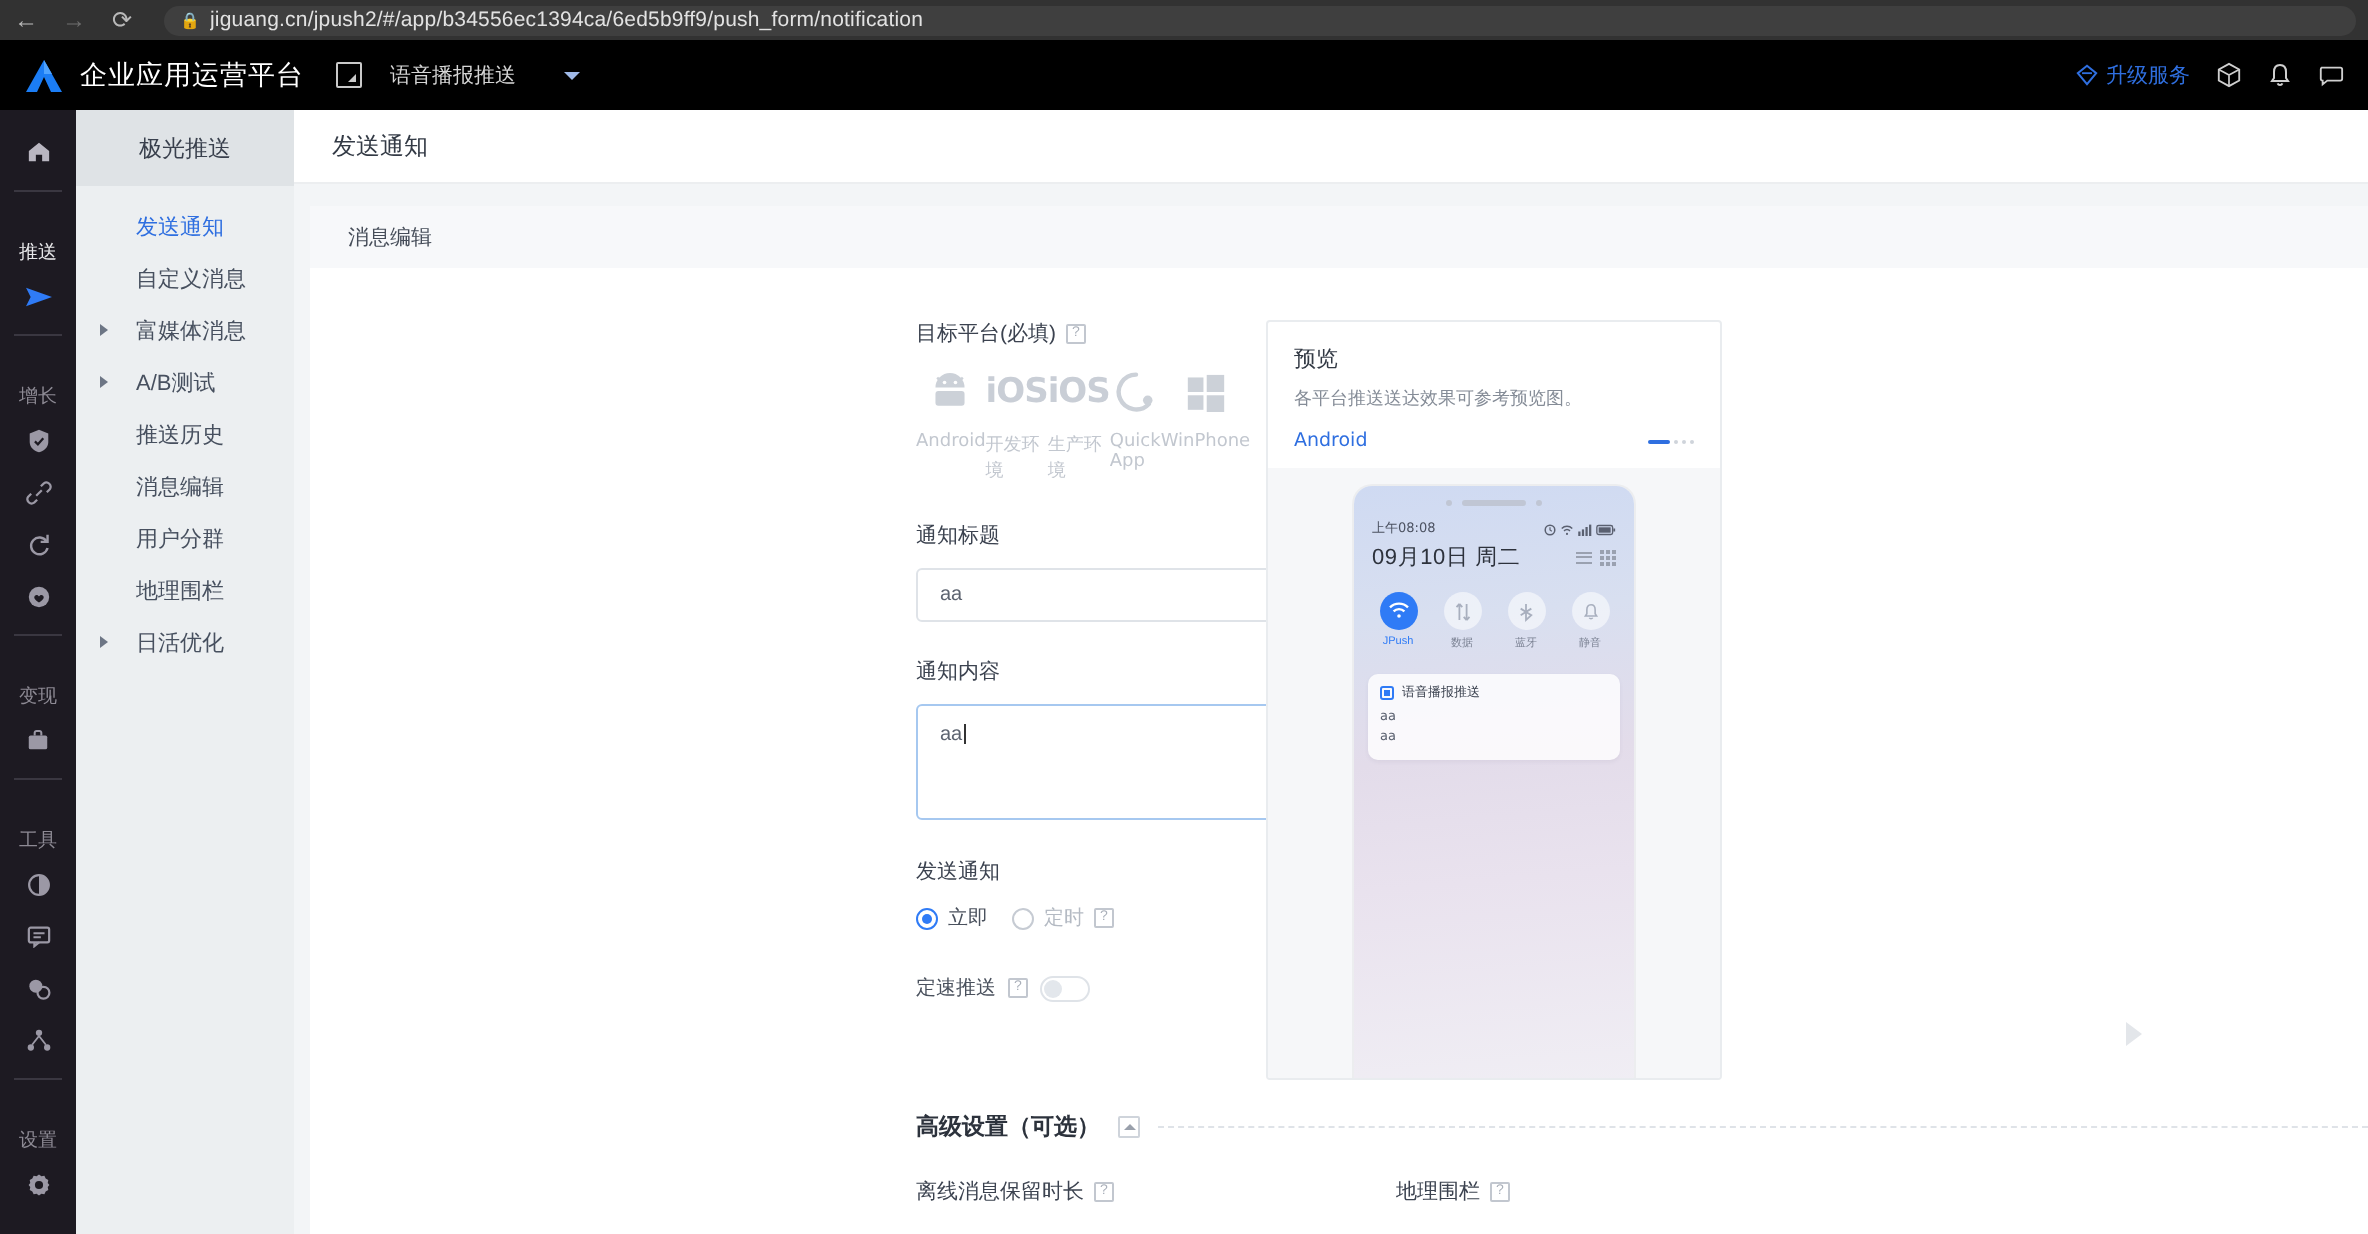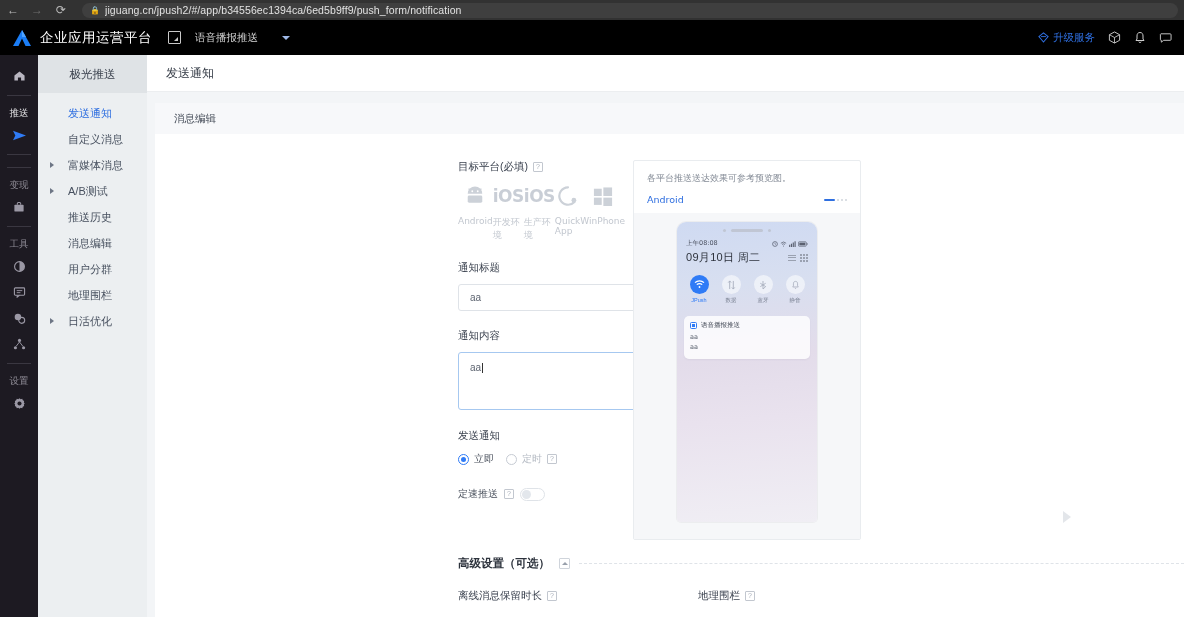--- a/index.html
+++ b/index.html
@@ -86,21 +86,21 @@
   
   .rail {
     width: 38px; background: #1d1a22; flex-shrink: 0;
     display: flex; flex-direction: column;
     align-items: center; padding-top: 8px;
   }
   .rail-group { width: 100%; display: flex; flex-direction: column; align-items: center; }
   .rail-sep { width: 24px; height: 1px; background: #3a3741; margin: 6px 0; }
   .rail-label {
     font-size: 9.5px; color: #8d8a94;
-    margin: 5px 0 2px; font-family: "DejaVu Sans", sans-serif;
+    margin: 18px 0 2px; font-family: "DejaVu Sans", sans-serif;
   }
   .rail-label.active { color: #e8e8ea; }
   .rail-ico {
     width: 30px; height: 26px;
     display: flex; align-items: center; justify-content: center;
     color: #a7a4ae;
   }
   .rail-ico.blue { color: #2f7bf6; }
 
   
@@ -405,20 +405,48 @@
     <div class="rail-group">
       <div class="rail-label active">推送</div>
       <div class="rail-ico blue">
         <svg width="15" height="13" viewBox="0 0 16 14">
           <path d="M1 2 L15 7 L1 12 L3.5 7 Z" fill="#2f7bf6"></path>
         </svg>
       </div>
     </div>
     <div class="rail-sep"></div>
 
+    <div class="rail-group">
+      <div class="rail-label">增长</div>
+      <div class="rail-ico">
+        <svg width="13" height="13" viewBox="0 0 14 14">
+          <path d="M7 1 L12 3 V7.5 C12 10.5 9.5 12.5 7 13 C4.5 12.5 2 10.5 2 7.5 V3 Z" fill="#9b98a5"></path>
+          <path d="M4.8 7.2 L6.4 8.8 L9.3 5.5" stroke="#1d1a22" stroke-width="1.2" fill="none"></path>
+        </svg>
+      </div>
+      <div class="rail-ico">
+        <svg width="13" height="13" viewBox="0 0 14 14">
+          <path d="M5.5 8.5 L8.5 5.5" stroke="#9b98a5" stroke-width="1.2"></path>
+          <path d="M8 3.4 L9.6 1.8 A2.3 2.3 0 0 1 12.8 5 L11.2 6.6" stroke="#9b98a5" stroke-width="1.2" fill="none"></path>
+          <path d="M6 10.6 L4.4 12.2 A2.3 2.3 0 0 1 1.2 9 L2.8 7.4" stroke="#9b98a5" stroke-width="1.2" fill="none"></path>
+        </svg>
+      </div>
+      <div class="rail-ico">
+        <svg width="13" height="13" viewBox="0 0 14 14">
+          <path d="M11 5 A4.5 4.5 0 1 0 11.6 8.6" stroke="#9b98a5" stroke-width="1.3" fill="none"></path>
+          <path d="M11.6 1.5 V5.3 H7.9" stroke="#9b98a5" stroke-width="1.3" fill="none"></path>
+        </svg>
+      </div>
+      <div class="rail-ico">
+        <svg width="13" height="13" viewBox="0 0 14 14">
+          <circle cx="7" cy="7" r="5.5" fill="#9b98a5"></circle>
+          <path d="M7 10 C4.5 8.3 4 7.2 4.8 6.3 C5.5 5.5 6.6 5.9 7 6.7 C7.4 5.9 8.5 5.5 9.2 6.3 C10 7.2 9.5 8.3 7 10 Z" fill="#1d1a22"></path>
+        </svg>
+      </div>
+    </div>
     <div class="rail-sep"></div>
 
     <div class="rail-group">
       <div class="rail-label">变现</div>
       <div class="rail-ico">
         <svg width="12" height="12" viewBox="0 0 13 13">
           <rect x="1.5" y="4" width="10" height="7.5" rx="1" fill="#9b98a5"></rect>
           <path d="M4.7 4 V2.6 A1 1 0 0 1 5.7 1.6 H7.3 A1 1 0 0 1 8.3 2.6 V4" fill="none" stroke="#9b98a5" stroke-width="1.1"></path>
         </svg>
       </div>
@@ -591,20 +619,21 @@
 
           <div class="switch-row">
             <span class="rlab">定速推送</span>
             <span class="help-ico">?</span>
             <span class="switch"></span>
           </div>
         </div>
 
         <div class="preview">
           <div class="pv-head">
+            <div class="pv-title">预览</div>
             <div class="pv-sub">各平台推送送达效果可参考预览图。</div>
             <div class="pv-tabrow">
               <div class="pv-tab">Android</div>
               <div class="pv-dots">
                 <span class="pv-bar"></span>
                 <span class="pv-dot"></span>
                 <span class="pv-dot"></span>
                 <span class="pv-dot"></span>
               </div>
             </div>

